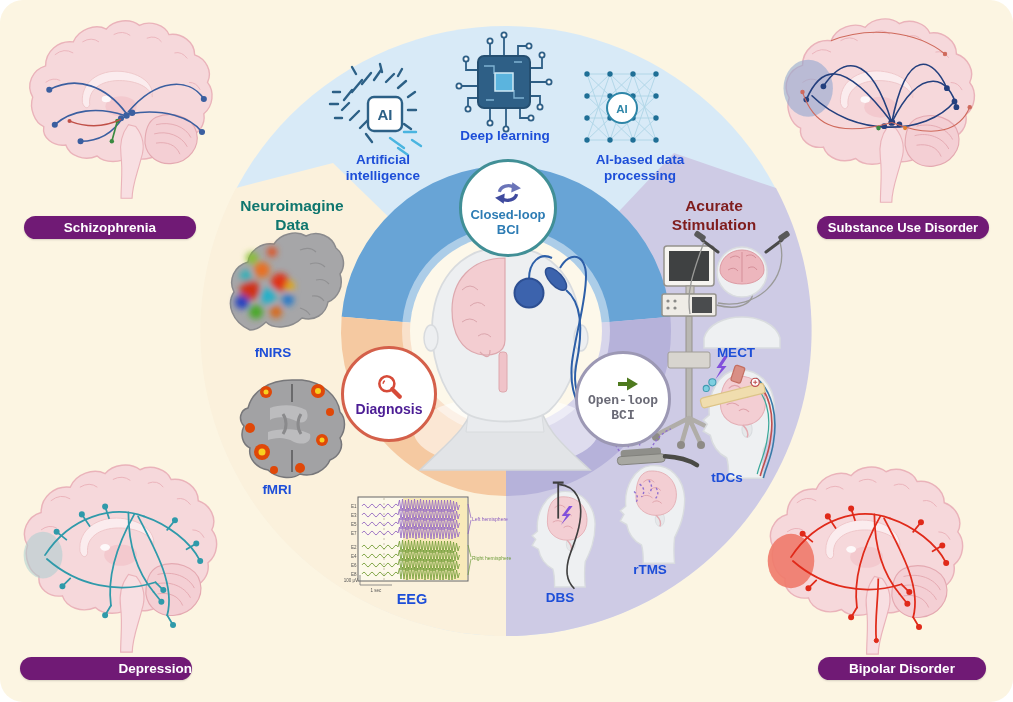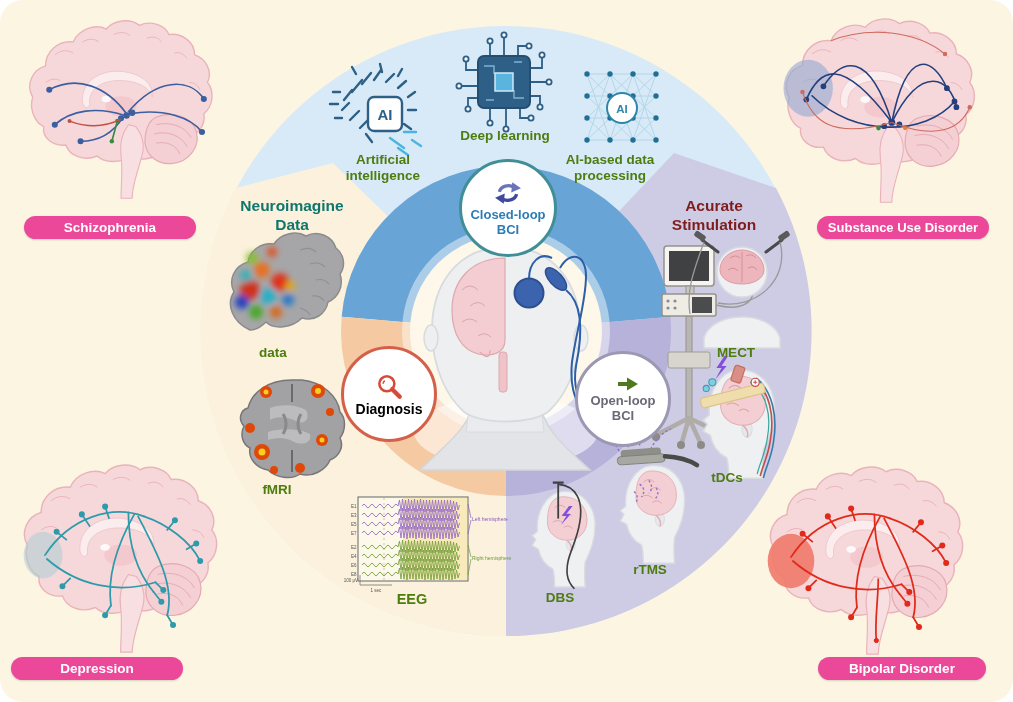--- a/index.html
+++ b/index.html
@@ -1,32 +1,32 @@
 <!DOCTYPE html>
 <html><head>
 <meta charset="utf-8">
 <style>
   html,body{margin:0;padding:0;}
   .canvas{position:relative;width:1013px;height:702px;background:#fcf5e2;overflow:hidden;
           font-family:"Liberation Sans",sans-serif;border-radius:23px;}
   .art{position:absolute;left:0;top:0;width:1013px;height:702px;}
-  .lbl{position:absolute;text-align:center;color:#4d7c0f;font-weight:700;font-size:13.5px;line-height:16px;}
-  .pill{position:absolute;height:23px;border-radius:12px;background:#ec4899;color:#fff;
+  .lbl{position:absolute;text-align:center;color:#1d4ed8;font-weight:700;font-size:13.5px;line-height:16px;}
+  .pill{position:absolute;height:23px;border-radius:12px;background:#701a75;color:#fff;
         font-weight:700;font-size:13.5px;display:flex;align-items:center;justify-content:center;
         box-shadow:0 1px 2px rgba(0,0,0,.15);}
   .sector-title{position:absolute;width:120px;text-align:center;font-weight:700;font-size:15.5px;line-height:19px;}
   .t-neuro{color:#0f766e;}
   .t-stim{color:#7f1d1d;}
   .badge{position:absolute;background:#fff;border-radius:50%;display:flex;flex-direction:column;
          align-items:center;justify-content:center;text-align:center;}
   .badge .btxt{font-weight:700;font-size:13px;line-height:15px;}
   .b-closed{width:92px;height:92px;border:3px solid #418f96;}
   .b-closed .btxt{color:#2d7cb4;}
   .b-diag{width:90px;height:90px;border:3px solid #d4604a;}
-  .b-diag .btxt{color:#000000;font-size:14px;}
+  .b-diag .btxt{color:#4c1d95;font-size:14px;}
   .b-open{width:90px;height:90px;border:3px solid #9c98b4;}
   .b-open .btxt{color:#6a6a76;}
 </style>
 </head>
 <body>
 
 <div class="canvas">
 
 <svg class="art" viewBox="0 0 1013 702">
   <defs>
@@ -400,35 +400,35 @@
     </g>
   </g>
 </svg>
 
 <div class="pill" style="left:24px;top:216px;width:172px;">
   <span>Schizophrenia</span>
 </div>
 <div class="pill" style="left:817px;top:216px;width:172px;font-size:13px;">
   <span>Substance Use Disorder</span>
 </div>
-<div class="pill" style="left:11px;top:657px;width:172px;">
+<div class="pill" style="left:20px;top:657px;width:172px;justify-content:flex-end;">
   <span>Depression</span>
 </div>
 <div class="pill" style="left:818px;top:657px;width:168px;">
   <span>Bipolar Disorder</span>
 </div>
 
 <div class="sector-title t-neuro" style="left:232px;top:196px;">Neuroimagine Data</div>
 <div class="sector-title t-stim" style="left:654px;top:196px;">Acurate Stimulation</div>
 
 <div class="lbl" style="left:323px;top:152px;width:120px;">Artificial intelligence</div>
 <div class="lbl" style="left:445px;top:128px;width:120px;">Deep learning</div>
-<div class="lbl" style="left:545px;top:152px;width:130px;">AI-based data processing</div>
-
-<div class="lbl" style="left:213px;top:345px;width:120px;">data</div>
+<div class="lbl" style="left:575px;top:152px;width:130px;">AI-based data processing</div>
+
+<div class="lbl" style="left:213px;top:345px;width:120px;">fNIRS</div>
 <div class="lbl" style="left:217px;top:482px;width:120px;">fMRI</div>
 <div class="lbl" style="left:352px;top:591px;width:120px;font-size:14.5px;">EEG</div>
 
 <div class="lbl" style="left:676px;top:345px;width:120px;">MECT</div>
 <div class="lbl" style="left:667px;top:470px;width:120px;">tDCs</div>
 <div class="lbl" style="left:590px;top:562px;width:120px;">rTMS</div>
 <div class="lbl" style="left:500px;top:590px;width:120px;">DBS</div>
 
 <div class="badge b-closed" style="left:459px;top:159px;">
   <svg width="34" height="28" viewBox="0 0 30 26">
@@ -445,21 +445,21 @@
 
 <div class="badge b-diag" style="left:341px;top:346px;">
   <svg width="30" height="30" viewBox="0 0 28 28">
     <circle cx="12" cy="11" r="7" fill="none" stroke="#d64a38" stroke-width="2.4"></circle>
     <path d="M8.5,11 a4,4 0 0 1 1.5,-3" fill="none" stroke="#d64a38" stroke-width="1.4"></path>
     <line x1="17" y1="16" x2="24" y2="23" stroke="#d64a38" stroke-width="4" stroke-linecap="round"></line>
   </svg>
   <div class="btxt">Diagnosis</div>
 </div>
 
-<div class="badge b-open" style="left:575px;top:351px;">
+<div class="badge b-open" style="left:575px;top:351px;font-family:Liberation Mono, monospace;">
   <svg width="34" height="18" viewBox="0 0 34 18">
     <path d="M2,9 H20" stroke="url(#garrow)" stroke-width="4"></path>
     <path d="M12,9 H22" stroke="#4e7a1e" stroke-width="4"></path>
     <polygon points="21,2.5 32,9 21,15.5" fill="#4e7a1e"></polygon>
   </svg>
   <div class="btxt">
     <div>Open-loop</div>
     <div>BCI</div>
   </div>
 </div>

